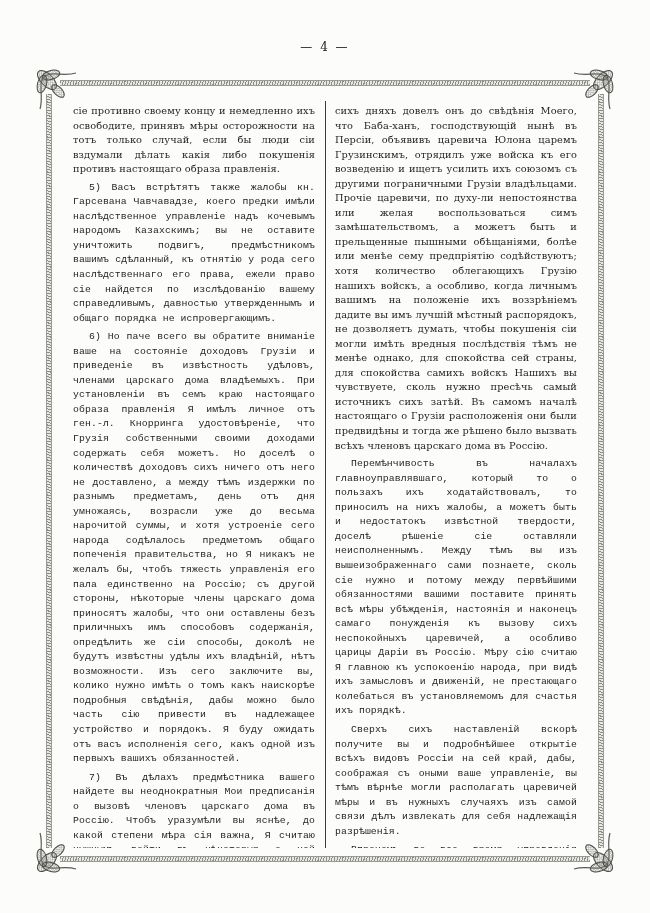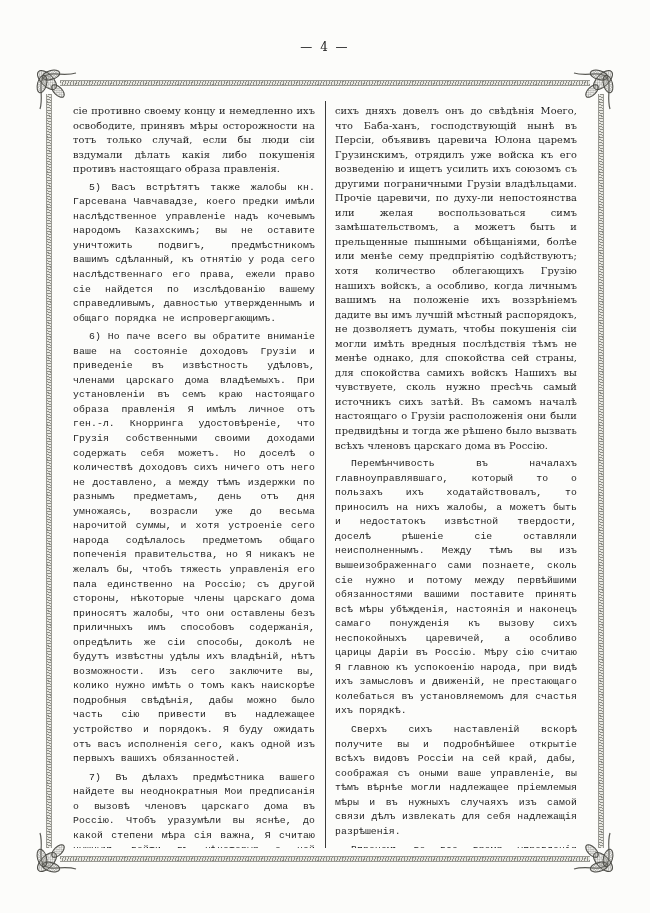--- a/index.html
+++ b/index.html
@@ -84,19 +84,19 @@
       <p class="indent">5) Васъ встрѣтятъ также жалобы кн. Гарсевана Чавчавадзе, коего предки имѣли наслѣдственное управленіе надъ кочевымъ народомъ Казахскимъ; вы не оставите уничтожить подвигъ, предмѣстникомъ вашимъ сдѣланный, къ отнятію у рода сего наслѣдственнаго его права, ежели право сіе найдется по изслѣдованію вашему справедливымъ, давностью утвержденнымъ и общаго порядка не испровергающимъ.</p>
       <p class="indent">6) Но паче всего вы обратите вниманіе ваше на состояніе доходовъ Грузіи и приведеніе въ извѣстность удѣловъ, членами царскаго дома владѣемыхъ. При установленіи въ семъ краю настоящаго образа правленія Я имѣлъ личное отъ ген.-л. Кнорринга удостовѣреніе, что Грузія собственными своими доходами содержать себя можетъ. Но доселѣ о количествѣ доходовъ сихъ ничего отъ него не доставлено, а между тѣмъ издержки по разнымъ предметамъ, день отъ дня умножаясь, возрасли уже до весьма нарочитой суммы, и хотя устроеніе сего народа содѣлалось предметомъ общаго попеченія правительства, но Я никакъ не желалъ бы, чтобъ тяжесть управленія его пала единственно на Россію; съ другой стороны, нѣкоторые члены царскаго дома приносятъ жалобы, что они оставлены безъ приличныхъ имъ способовъ содержанія, опредѣлить же сіи способы, доколѣ не будутъ извѣстны удѣлы ихъ владѣній, нѣтъ возможности. Изъ сего заключите вы, колико нужно имѣть о томъ какъ наискорѣе подробныя свѣдѣнія, дабы можно было часть сію привести въ надлежащее устройство и порядокъ. Я буду ожидать отъ васъ исполненія сего, какъ одной изъ первыхъ вашихъ обязанностей.</p>
       <p class="indent">7) Въ дѣлахъ предмѣстника вашего найдете вы неоднократныя Мои предписанія о вызовѣ членовъ царскаго дома въ Россію. Чтобъ уразумѣли вы яснѣе, до какой степени мѣра сія важна, Я считаю нужнымъ войти въ нѣкоторыя о ней подробности. Вамъ извѣстно, что внутреннія крамолы паче нежели внѣшнія нападенія довели царство сіе до такой слабости, въ коей нашло его Россійское правительство, когда гласомъ народныхъ бѣдствій вызвано оно ему было на помощь; со введеніемъ новаго вещей порядка крамолы сіи никакъ не замолкли, напротивъ тѣже притязанія царицы Даріи къ возведенію на престолъ царевича Юлона, хотя скрытно, но тѣмъ не менѣе сильно дѣйствуютъ. Я получалъ почти еженедѣльныя отъ ген.-л. Кнорринга извѣстія, что ея подстреканіями подвигнуты смежные владѣльцы къ покушеніямъ на Грузію; наконецъ, на</p>
     </div>
 
     <div class="divider"></div>
 
     <div class="col">
       <p>сихъ дняхъ довелъ онъ до свѣдѣнія Моего, что Баба-ханъ, господствующій нынѣ въ Персіи, объявивъ царевича Юлона царемъ Грузинскимъ, отрядилъ уже войска къ его возведенію и ищетъ усилить ихъ союзомъ съ другими пограничными Грузіи владѣльцами. Прочіе царевичи, по духу-ли непостоянства или желая воспользоваться симъ замѣшательствомъ, а можетъ быть и прельщенные пышными обѣщаніями, болѣе или менѣе сему предпріятію содѣйствуютъ; хотя количество облегающихъ Грузію нашихъ войскъ, а особливо, когда личнымъ вашимъ на положеніе ихъ воззрѣніемъ дадите вы имъ лучшій мѣстный распорядокъ, не дозволяетъ думать, чтобы покушенія сіи могли имѣть вредныя послѣдствія тѣмъ не менѣе однако, для спокойства сей страны, для спокойства самихъ войскъ Нашихъ вы чувствуете, сколь нужно пресѣчь самый источникъ сихъ затѣй. Въ самомъ началѣ настоящаго о Грузіи расположенія они были предвидѣны и тогда же рѣшено было вызвать всѣхъ членовъ царскаго дома въ Россію.</p>
       <p class="indent">Перемѣнчивость въ началахъ главноуправлявшаго, который то о пользахъ ихъ ходатайствовалъ, то приносилъ на нихъ жалобы, а можетъ быть и недостатокъ извѣстной твердости, доселѣ рѣшеніе сіе оставляли неисполненнымъ. Между тѣмъ вы изъ вышеизображеннаго сами познаете, сколь сіе нужно и потому между первѣйшими обязанностями вашими поставите принять всѣ мѣры убѣжденія, настоянія и наконецъ самаго понужденія къ вызову сихъ неспокойныхъ царевичей, а особливо царицы Даріи въ Россію. Мѣру сію считаю Я главною къ успокоенію народа, при видѣ ихъ замысловъ и движеній, не престающаго колебаться въ установляемомъ для счастья ихъ порядкѣ.</p>
-      <p class="indent">Сверхъ сихъ наставленій вскорѣ получите вы и подробнѣйшее открытіе всѣхъ видовъ Россіи на сей край, дабы, соображая съ оными ваше управленіе, вы тѣмъ вѣрнѣе могли надлежащее пріемлемыя мѣры и въ нужныхъ случаяхъ изъ самой связи дѣлъ извлекать для себя надлежащія разрѣшенія.</p>
+      <p class="indent">Сверхъ сихъ наставленій вскорѣ получите вы и подробнѣйшее открытіе всѣхъ видовъ Россіи на сей край, дабы, соображая съ оными ваше управленіе, вы тѣмъ вѣрнѣе могли располагать царевичей мѣры и въ нужныхъ случаяхъ изъ самой связи дѣлъ извлекать для себя надлежащія разрѣшенія.</p>
       <p class="indent">Впрочемъ во все время управленія вашего сею страною вы имѣете получать все то содержаніе и столовыя деньги, какія получалъ вашъ предмѣстникъ. На путевыя же ваши издержки приказалъ Я вамъ выдать десять тысячь рублей здѣсь, изъ казначейства.</p>
 
     </div>
 
   </div>
 </div>
 
 </body></html>

